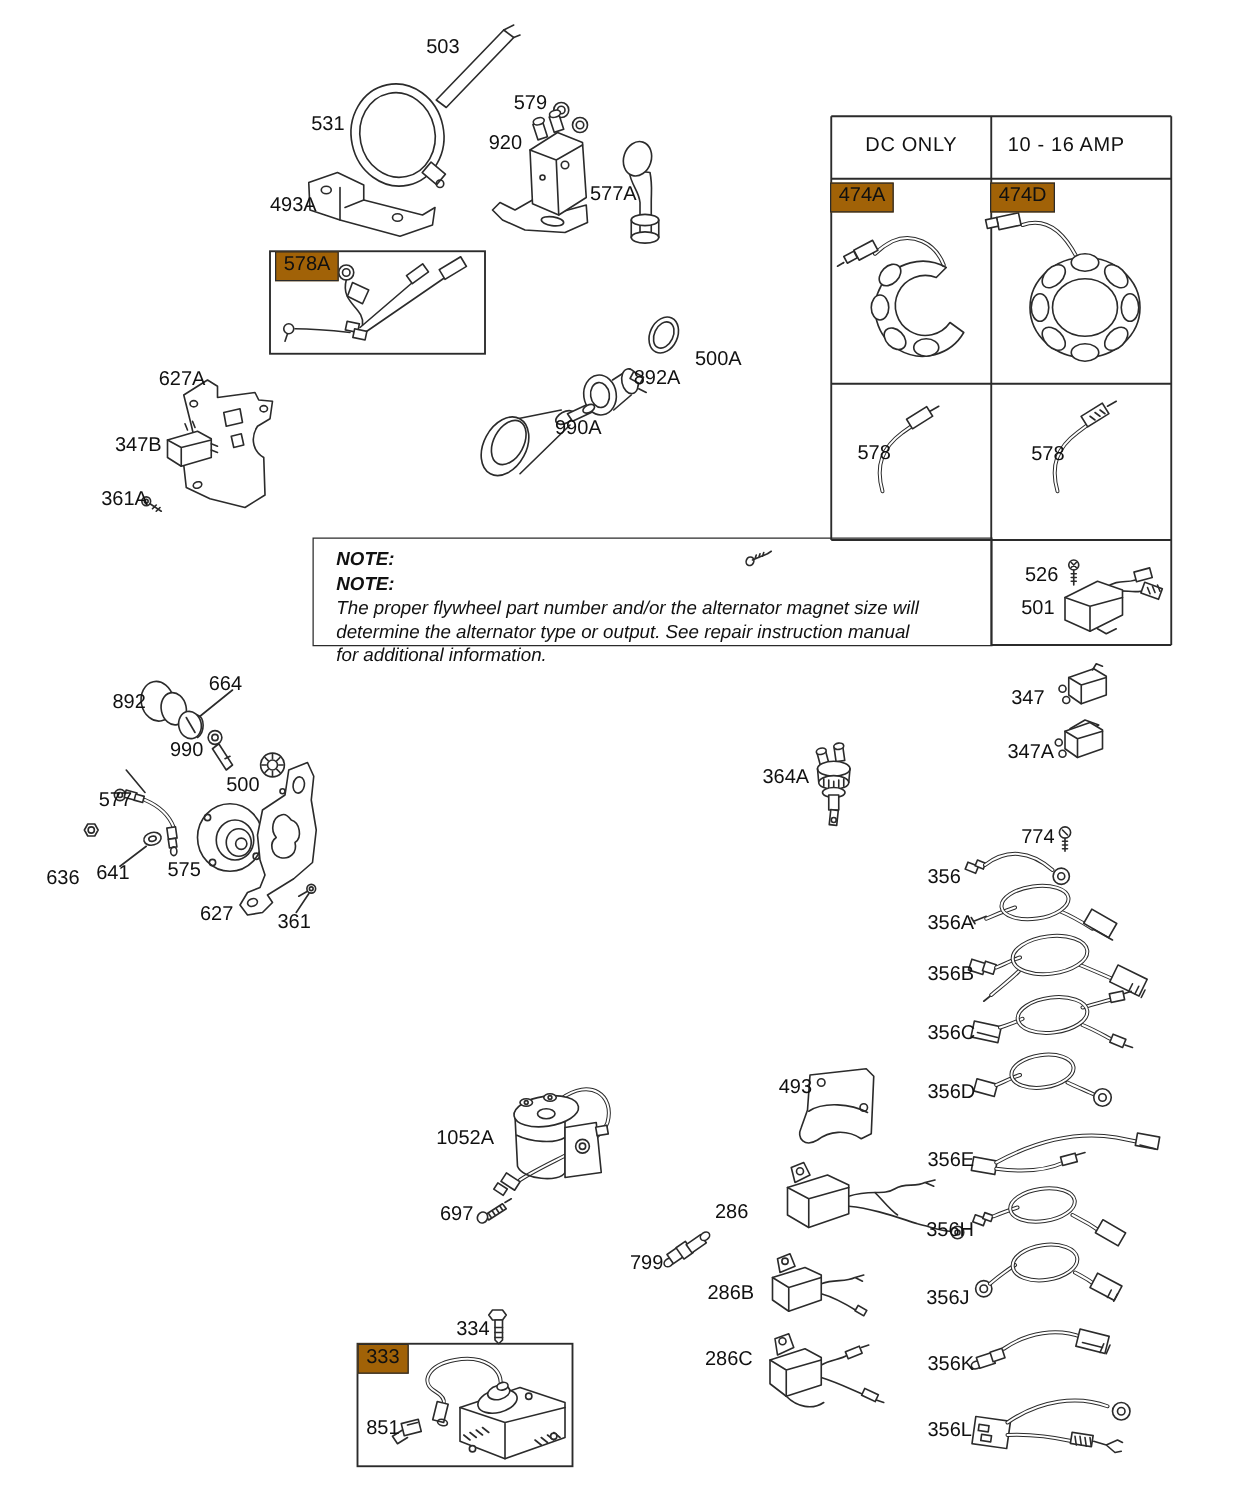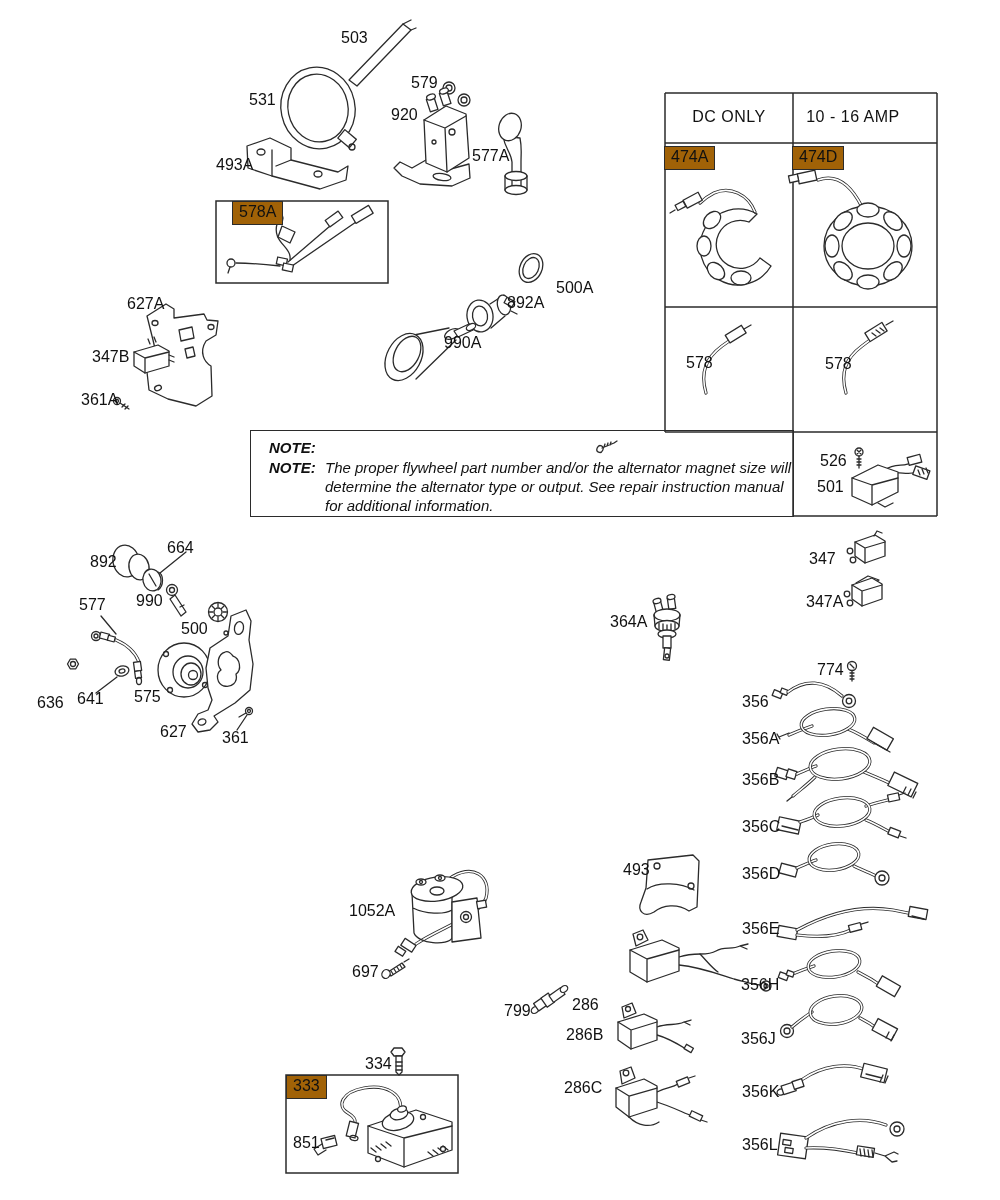--- a/index.html
+++ b/index.html
@@ -18,21 +18,21 @@
     color:#111111;
   }
   .lbl.boxed {
     border:1.6px solid #2b2b2b; background:#a16207; padding:2px 6px 3px 6px; z-index:3;
   }
   .tbl-header { position:absolute; font-size:16px; text-align:center; letter-spacing:0.5px; }
   .note-box {
     position:absolute; left:250px; top:430px; width:544px; height:87px;
     border:1.6px solid #2b2b2b; box-sizing:border-box; padding:7px 0 0 18px;
   }
-  .note-row { display:flex; font-style:italic; font-size:15px; line-height:19px; margin-bottom:1px; }
+  .note-row { display:flex; font-style:italic; font-size:15px; line-height:19px; margin-bottom:1px;flex-direction:column; }
   .note-label { font-weight:bold; width:56px; flex:none; }
   .note-text { width:476px; }
 </style>
 </head>
 <body>
 
 <div class="canvas">
 
 <svg class="art" width="1000" height="1200" viewBox="0 0 1000 1200">
 
@@ -511,21 +511,21 @@
   <g>
     <rect class="fill" x="322" y="1137" width="14" height="10" transform="rotate(-14 329 1142)"></rect>
     <path class="ln" d="M322,1144 l-8,5 l4,6 l8,-5 M326,1140 l8,-2"></path>
   </g>
 
 </svg>
 
 <div class="tbl-header" style="left:665px; top:108px; width:128px;">DC ONLY</div>
 <div class="tbl-header" style="left:793px; top:108px; width:120px;">10 - 16 AMP</div>
 
-<div class="lbl boxed" style="left:232px; top:201px;">578A</div>
+<div class="lbl boxed" style="left:220px; top:201px;">578A</div>
 <div class="lbl boxed" style="left:664px; top:146px;">474A</div>
 <div class="lbl boxed" style="left:792px; top:146px;">474D</div>
 <div class="lbl boxed" style="left:286px; top:1075px;">333</div>
 
 <div class="lbl" style="left:341px; top:30px;">503</div>
 <div class="lbl" style="left:249px; top:92px;">531</div>
 <div class="lbl" style="left:216px; top:157px;">493A</div>
 <div class="lbl" style="left:411px; top:75px;">579</div>
 <div class="lbl" style="left:391px; top:107px;">920</div>
 <div class="lbl" style="left:472px; top:148px;">577A</div>
@@ -535,21 +535,21 @@
 <div class="lbl" style="left:556px; top:280px;">500A</div>
 <div class="lbl" style="left:507px; top:295px;">892A</div>
 <div class="lbl" style="left:444px; top:335px;">990A</div>
 <div class="lbl" style="left:686px; top:355px;">578</div>
 <div class="lbl" style="left:825px; top:356px;">578</div>
 <div class="lbl" style="left:820px; top:453px;">526</div>
 <div class="lbl" style="left:817px; top:479px;">501</div>
 <div class="lbl" style="left:90px;  top:554px;">892</div>
 <div class="lbl" style="left:167px; top:540px;">664</div>
 <div class="lbl" style="left:136px; top:593px;">990</div>
-<div class="lbl" style="left:79px;  top:597px;">577</div>
+<div class="lbl" style="left:79px;  top:633px;">577</div>
 <div class="lbl" style="left:181px; top:621px;">500</div>
 <div class="lbl" style="left:37px;  top:695px;">636</div>
 <div class="lbl" style="left:77px;  top:691px;">641</div>
 <div class="lbl" style="left:134px; top:689px;">575</div>
 <div class="lbl" style="left:160px; top:724px;">627</div>
 <div class="lbl" style="left:222px; top:730px;">361</div>
 <div class="lbl" style="left:610px; top:614px;">364A</div>
 <div class="lbl" style="left:809px; top:551px;">347</div>
 <div class="lbl" style="left:806px; top:594px;">347A</div>
 <div class="lbl" style="left:817px; top:662px;">774</div>
@@ -560,21 +560,21 @@
 <div class="lbl" style="left:742px; top:866px;">356D</div>
 <div class="lbl" style="left:742px; top:921px;">356E</div>
 <div class="lbl" style="left:741px; top:977px;">356H</div>
 <div class="lbl" style="left:741px; top:1031px;">356J</div>
 <div class="lbl" style="left:742px; top:1084px;">356K</div>
 <div class="lbl" style="left:742px; top:1137px;">356L</div>
 <div class="lbl" style="left:349px; top:903px;">1052A</div>
 <div class="lbl" style="left:352px; top:964px;">697</div>
 <div class="lbl" style="left:504px; top:1003px;">799</div>
 <div class="lbl" style="left:623px; top:862px;">493</div>
-<div class="lbl" style="left:572px; top:997px;">286</div>
+<div class="lbl" style="left:572px; top:962px;">286</div>
 <div class="lbl" style="left:566px; top:1027px;">286B</div>
 <div class="lbl" style="left:564px; top:1080px;">286C</div>
 <div class="lbl" style="left:365px; top:1056px;">334</div>
 <div class="lbl" style="left:293px; top:1135px;">851</div>
 
 <div class="note-box">
   <div class="note-row">
     <span class="note-label">NOTE:</span>
   </div>
   <div class="note-row">

